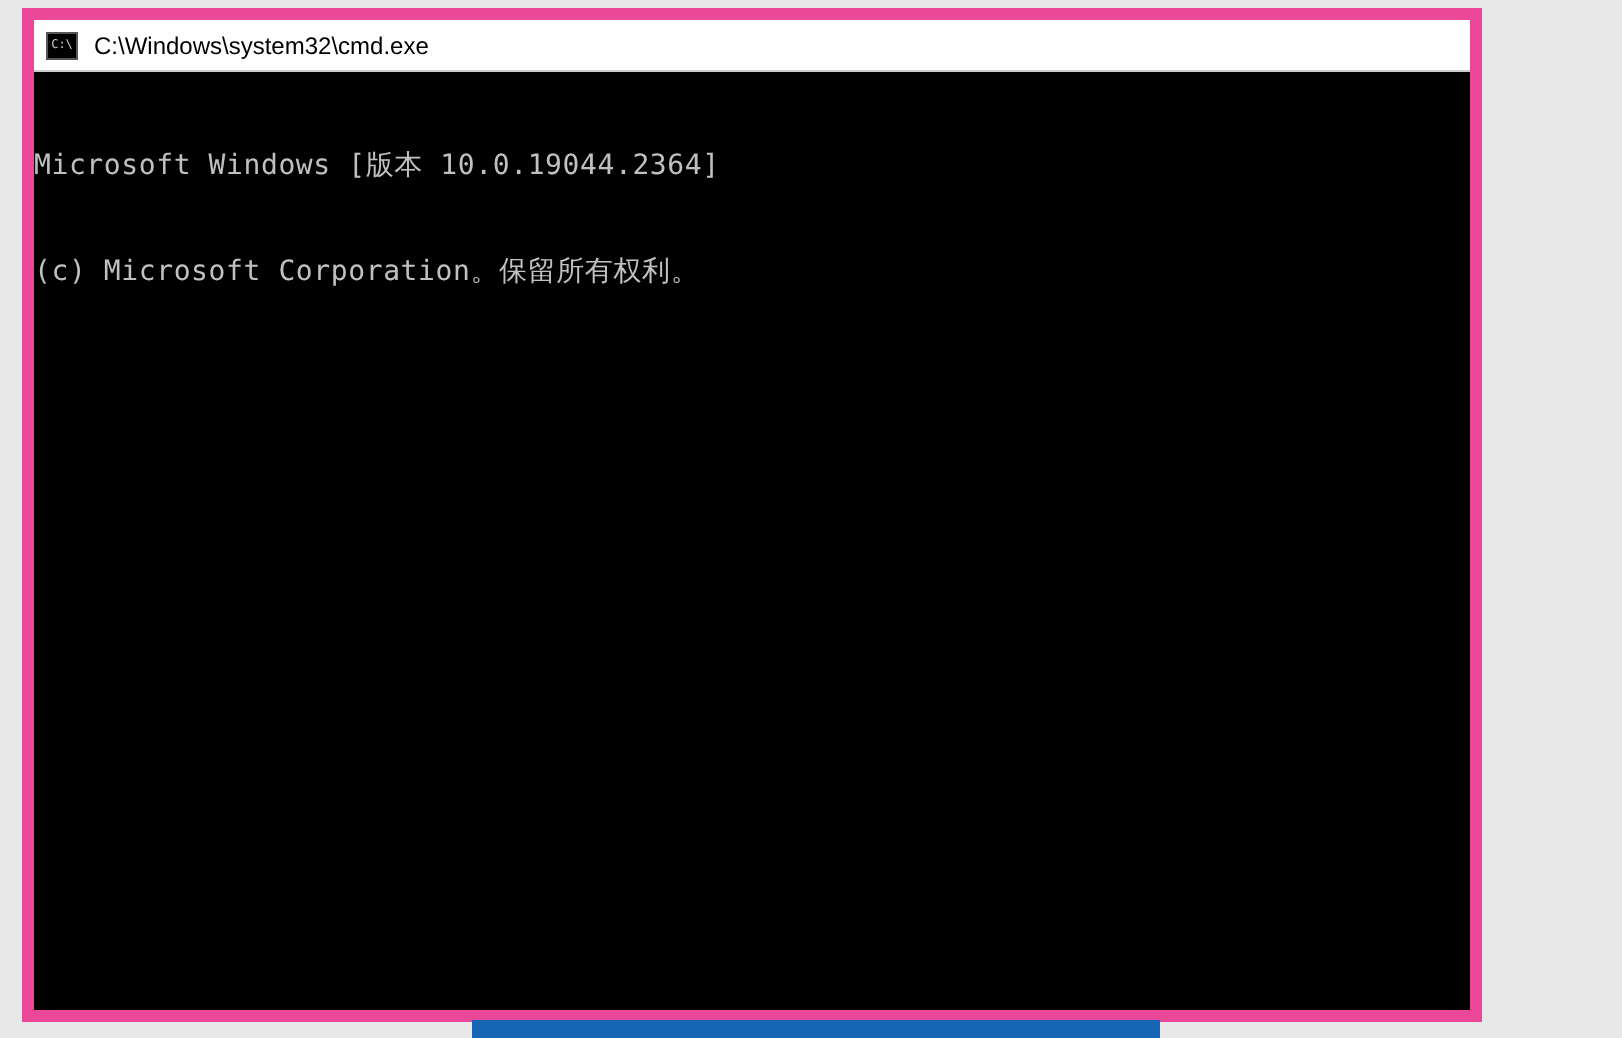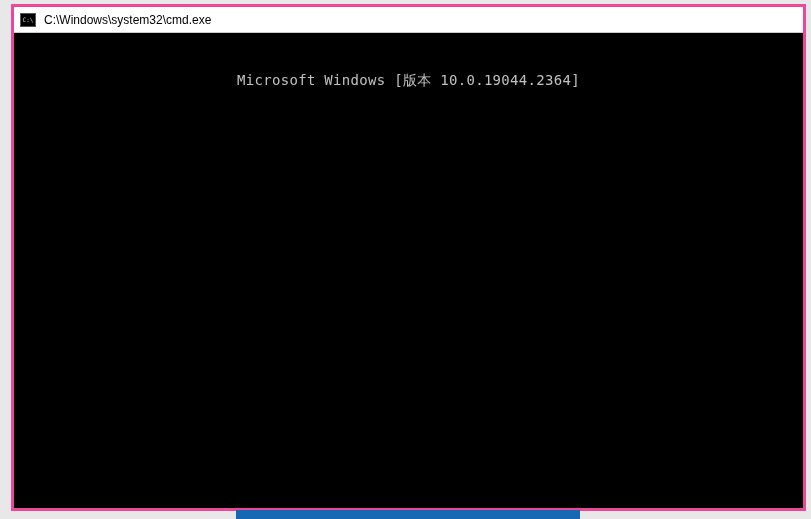--- a/index.html
+++ b/index.html
@@ -12,24 +12,24 @@
       height: 519px;
       background: #e8e8e8;
       font-family: "Consolas", "Courier New", monospace;
       overflow: hidden;
       position: relative;
     }
     .window {
       position: absolute;
       left: 11px;
       top: 4px;
-      width: 795px;
+      width: 730px;
       height: 507px;
       background: #ffffff;
-      border: 3px solid #ec4899;
+      border: 6px solid #ec4899;
       display: flex;
       flex-direction: column;
     }
     .titlebar {
       height: 26px;
       background: #ffffff;
       display: flex;
       align-items: center;
       padding: 0 6px;
       border-bottom: 1px solid #ccc;
@@ -64,21 +64,20 @@
       padding: 4px 0 4px 0;
       font-family: "NSimSun", "SimSun", "Consolas", monospace;
       font-size: 14px;
       line-height: 1.25;
       white-space: pre;
       overflow: hidden;
       letter-spacing: 0.3px;
     }
     .terminal-line {
       white-space: pre;
-      text-align: center;
     }
     .cursor {
       display: inline-block;
       width: 8px;
       height: 2px;
       background: #c0c0c0;
       vertical-align: baseline;
       margin-bottom: -1px;
       animation: blink 1s step-start infinite;
     }
@@ -97,17 +96,18 @@
 </head>
 <body>
 
 <div class="window">
   <div class="titlebar">
     <div class="titlebar-icon"></div>
     <span class="titlebar-text">C:\Windows\system32\cmd.exe</span>
   </div>
   <div class="terminal">
     <div class="terminal-line">Microsoft Windows [版本 10.0.19044.2364]</div>
+    <div class="terminal-line">(c) Microsoft Corporation。保留所有权利。</div>
     <div class="terminal-line"></div>
   </div>
 </div>
 
 <div class="bottom-blue"></div>
 
 </body></html>

